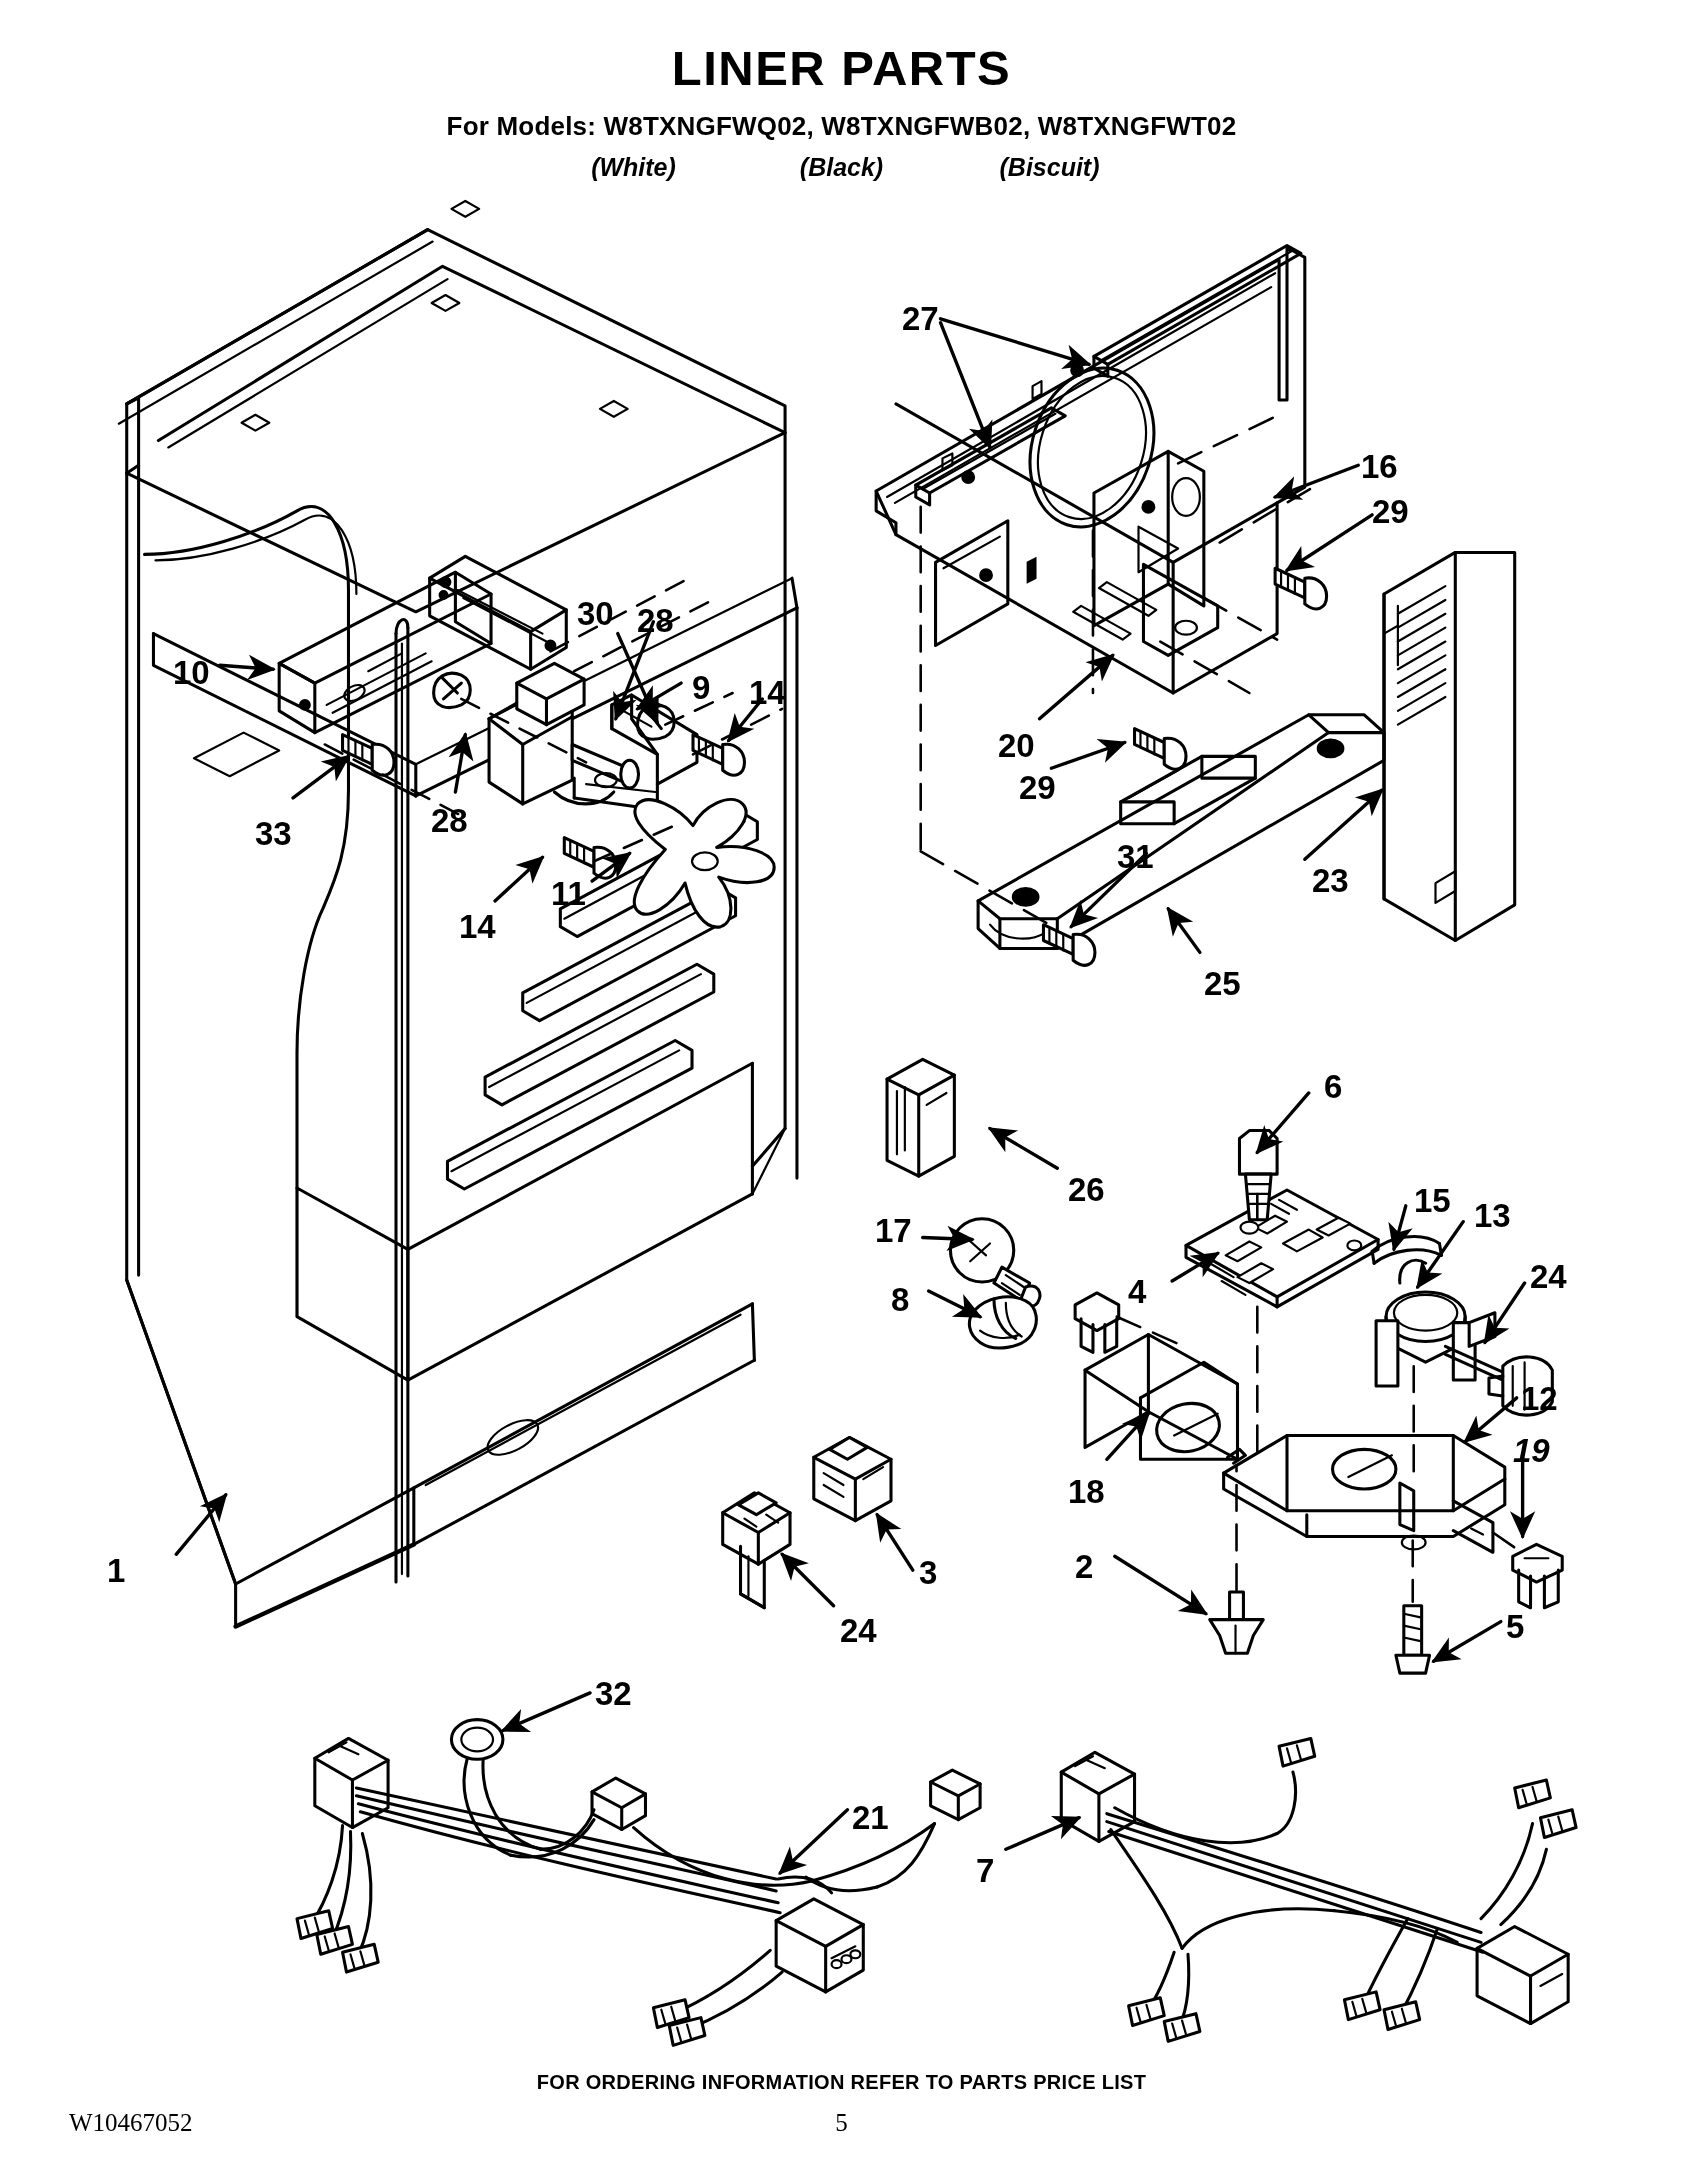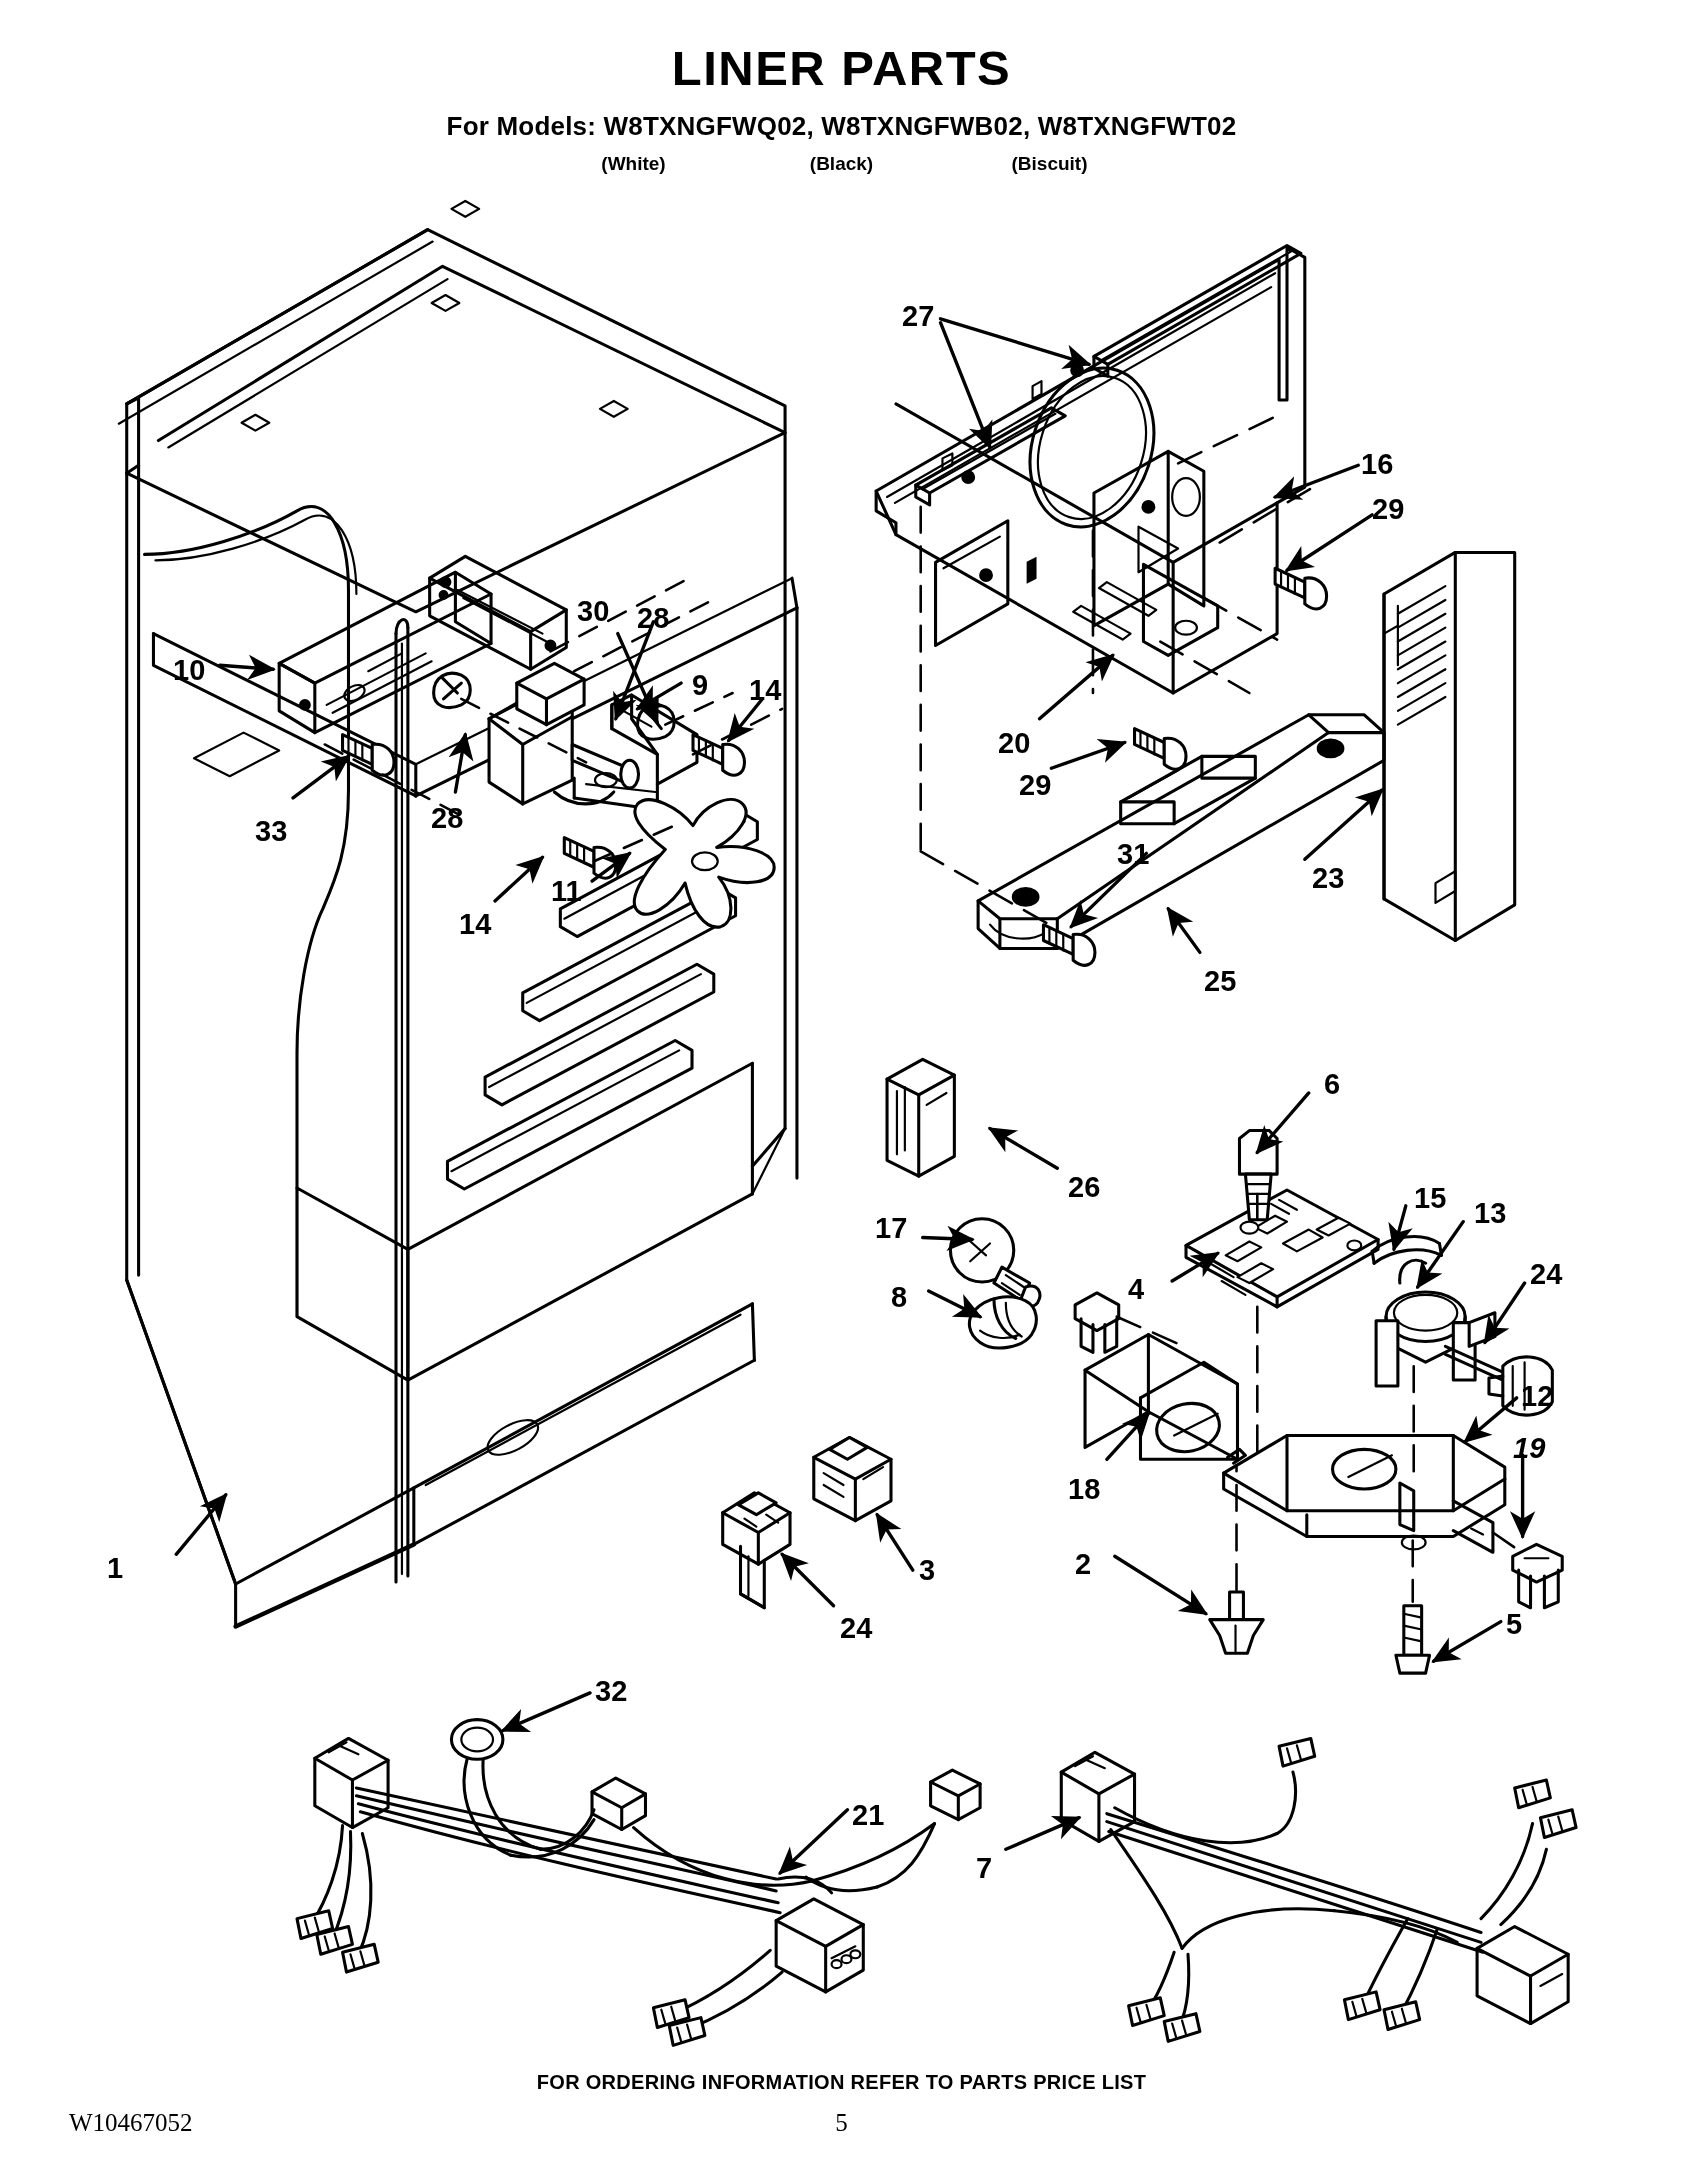--- a/index.html
+++ b/index.html
@@ -7,21 +7,21 @@
   body{width:1683px;height:2178px;position:relative;
        font-family:"Liberation Sans",sans-serif;color:#000;
        -webkit-font-smoothing:antialiased;}
   #sheet{position:absolute;inset:0;width:1683px;height:2178px;overflow:hidden;background:#fff;}
 
   
   .hdr{position:absolute;left:0;right:0;text-align:center;}
   #doc-title{top:40px;font-size:49px;font-weight:bold;letter-spacing:1.5px;}
   #models-line{top:111px;font-size:26px;font-weight:bold;letter-spacing:0.2px;text-align:center;}
   #colors-row{top:153px;display:flex;justify-content:center;gap:0;}
-  #colors-row .c{font-size:19px;font-weight:bold;width:208px;text-align:center;}
+  #colors-row .c{font-size:25px;font-weight:bold;width:208px;text-align:center;font-style:italic;}
 
   
   #footer-note{position:absolute;top:2071px;left:0;right:0;text-align:center;
                font-size:20px;font-weight:bold;letter-spacing:0.3px;}
   #doc-number{position:absolute;top:2109px;left:69px;font-size:25px;
               font-family:"Liberation Serif",serif;}
   #page-number{position:absolute;top:2109px;left:0;right:0;text-align:center;
                font-size:25px;font-family:"Liberation Serif",serif;}
 
   
@@ -33,21 +33,21 @@
   .fillw{fill:#fff;stroke:#000;stroke-width:3.1;stroke-linejoin:round;stroke-linecap:round;}
   .fillw-t{fill:#fff;stroke:#000;stroke-width:2.2;stroke-linejoin:round;stroke-linecap:round;}
   .fillk{fill:#000;stroke:#000;stroke-width:2;}
   .dash{fill:none;stroke:#000;stroke-width:2.6;stroke-linecap:round;
         stroke-dasharray:20 13;}
   .dashf{fill:none;stroke:#000;stroke-width:2.6;stroke-linecap:round;
         stroke-dasharray:26 14;}
   .lead{fill:none;stroke:#000;stroke-width:3.4;stroke-linecap:round;}
 
   
-  .callout{position:absolute;font-size:29px;font-weight:bold;
+  .callout{position:absolute;font-size:33px;font-weight:bold;
            font-family:"Liberation Sans",sans-serif;line-height:1;
            white-space:nowrap;text-align:right;}
 </style>
 </head>
 <body>
 
 <div id="sheet">
 
   <div class="hdr" id="doc-title">LINER PARTS</div>
   <div class="hdr" id="models-line">For Models: W8TXNGFWQ02, W8TXNGFWB02, W8TXNGFWT02</div>

